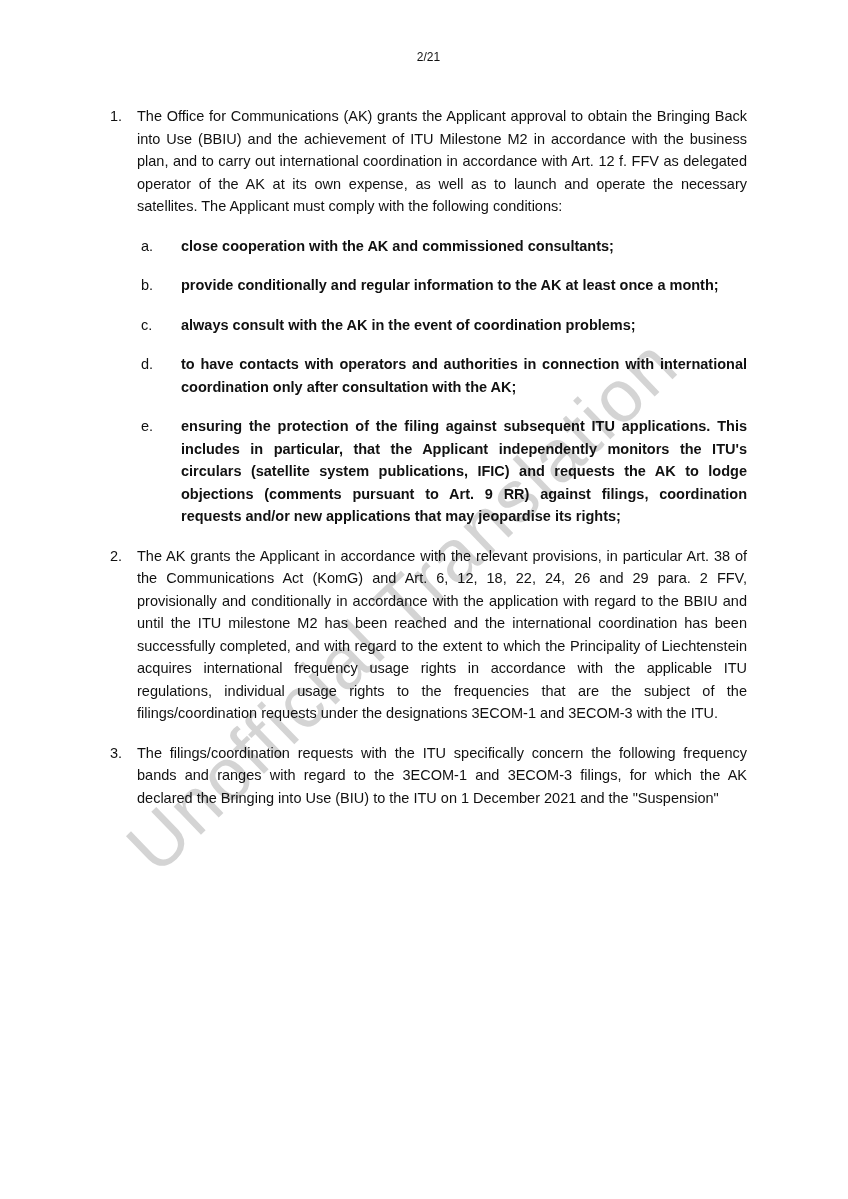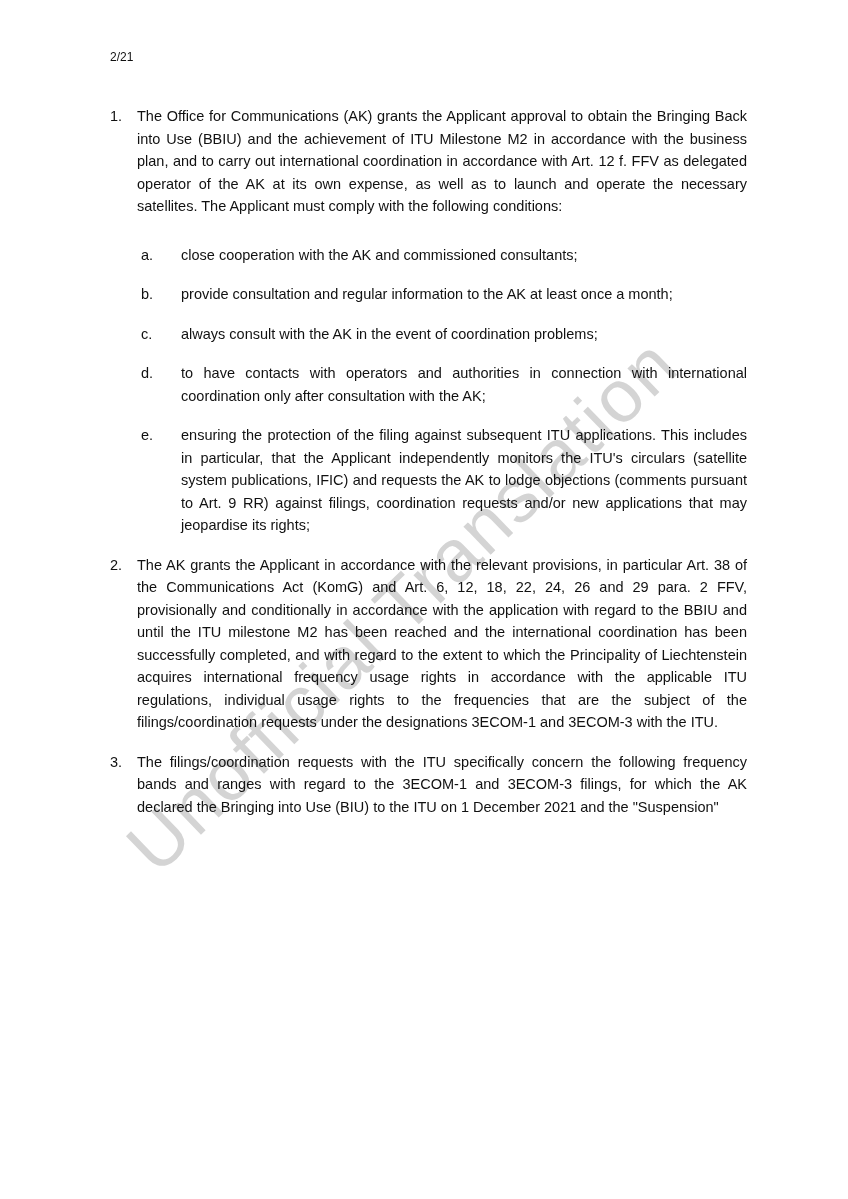--- a/index.html
+++ b/index.html
@@ -13,21 +13,21 @@
     color: #111111;
   }
   .page {
     position: relative;
     width: 848px;
     height: 1199px;
     padding: 50px 101px 0 110px;
     background: #ffffff;
   }
   .page-number {
-    text-align: left;
+    text-align: center;
     font-size: 12px;
     line-height: 14px;
     margin-bottom: 41px;
     color: #111111;
   }
   .content {
     position: relative;
     z-index: 2;
     font-size: 14.5px;
     line-height: 22.5px;
@@ -39,37 +39,38 @@
   .item-label {
     width: 27px;
     flex-shrink: 0;
   }
   .item-body {
     flex: 1;
     min-width: 0;
   }
   .item-text {
     text-align: justify;
-    margin-bottom: 26px;
+    margin-bottom: 17px;
   }
   .item-body > :last-child { margin-bottom: 0; }
   .subitem {
     display: flex;
     margin-left: 4px;
     margin-bottom: 17px;
   }
   .subitem:last-child { margin-bottom: 0; }
   .sub-label {
     width: 40px;
     flex-shrink: 0;
   }
   .sub-text {
     flex: 1;
     min-width: 0;
     text-align: justify;
+    font-weight: bold;
   }
   .watermark {
     position: absolute;
     left: 402px;
     top: 605px;
     transform: translate(-50%, -50%) rotate(-44deg);
     transform-origin: center center;
     font-size: 74px;
     letter-spacing: 2px;
     white-space: nowrap;
@@ -93,21 +94,21 @@
       <div class="item-label">1.</div>
       <div class="item-body">
         <p class="item-text">The Office for Communications (AK) grants the Applicant approval to obtain the Bringing Back into Use (BBIU) and the achievement of ITU Milestone M2 in accordance with the business plan, and to carry out international coordination in accordance with Art. 12 f. FFV as delegated operator of the AK at its own expense, as well as to launch and operate the necessary satellites. The Applicant must comply with the following conditions:</p>
         <div class="subitems">
           <div class="subitem">
             <div class="sub-label">a.</div>
             <p class="sub-text">close cooperation with the AK and commissioned consultants;</p>
           </div>
           <div class="subitem">
             <div class="sub-label">b.</div>
-            <p class="sub-text">provide consultation and regular information to the AK at least once a month;</p>
+            <p class="sub-text">provide conditionally and regular information to the AK at least once a month;</p>
           </div>
           <div class="subitem">
             <div class="sub-label">c.</div>
             <p class="sub-text">always consult with the AK in the event of coordination problems;</p>
           </div>
           <div class="subitem">
             <div class="sub-label">d.</div>
             <p class="sub-text">to have contacts with operators and authorities in connection with international coordination only after consultation with the AK;</p>
           </div>
           <div class="subitem">

